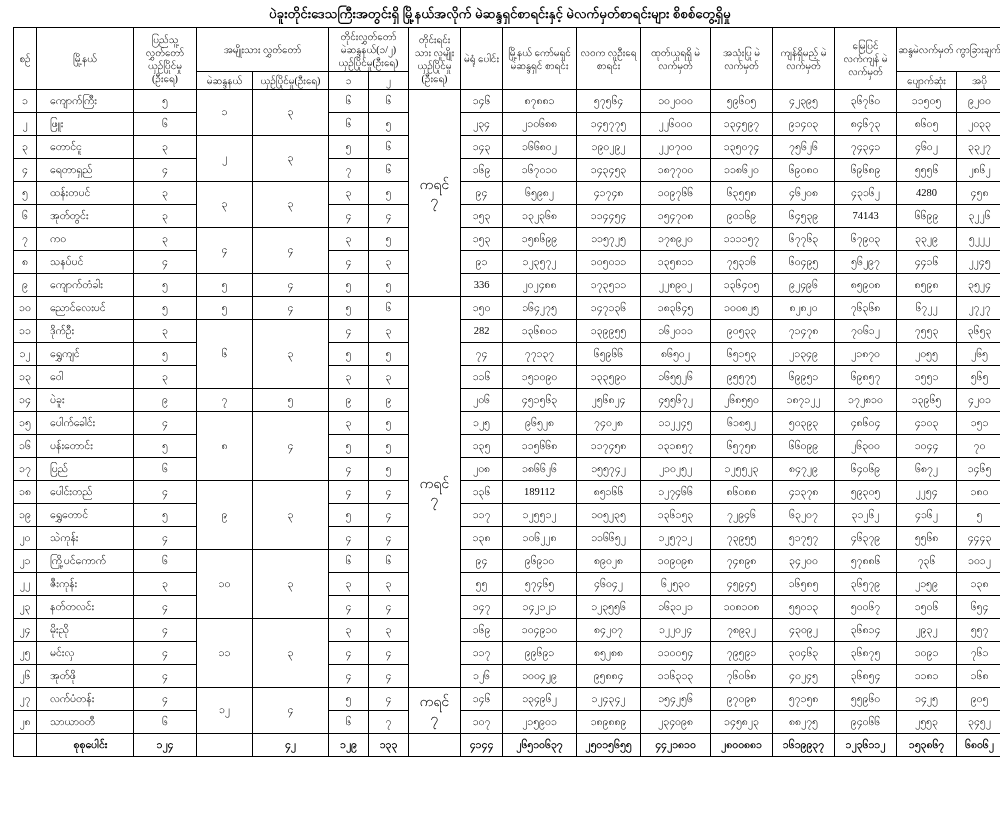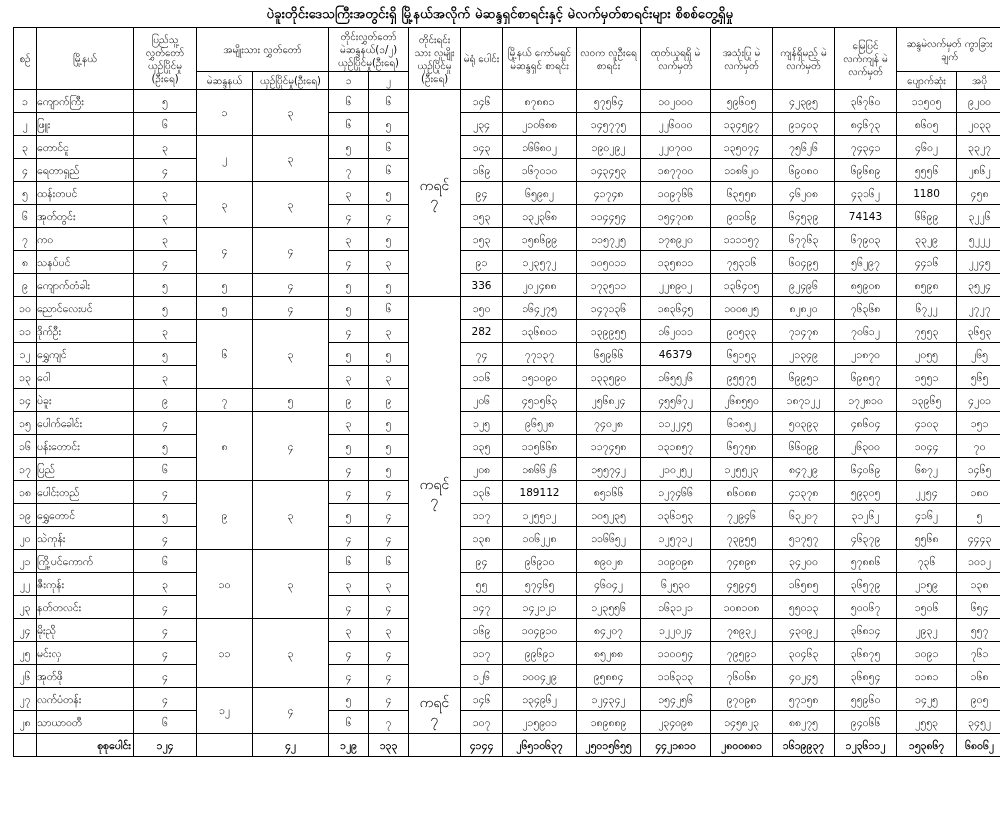--- a/index.html
+++ b/index.html
@@ -1,26 +1,26 @@
 <!DOCTYPE html>
 <html><head>
 <meta charset="utf-8">
 <style>
   html,body{margin:0;padding:0;background:#fff;}
   body{width:1000px;height:815px;font-family:"DejaVu Sans",sans-serif;color:#000;overflow:hidden;}
-  .page{width:1000px;height:815px;}
+  .page{width:1000px;height:815px;font-family:Liberation Serif, serif;}
   .title{text-align:center;font-size:13px;font-weight:bold;padding:5px 0 3px 0;letter-spacing:.2px;}
   table{border-collapse:collapse;table-layout:fixed;margin-left:13px;width:974px;}
   th,td{border:1px solid #000;text-align:center;vertical-align:middle;padding:0 2px;overflow:hidden;}
   thead th{font-size:10px;font-weight:normal;line-height:1.3;height:auto;padding:2px 1px;}
   tbody td{font-size:10.5px;height:22px;line-height:1.15;}
-  td.left{text-align:left;padding-left:0;}
+  td.left{text-align:left;padding-left:13px;}
   td.ethnic{white-space:pre-line;font-size:14px;}
   tr.total-row td{font-weight:bold;font-size:10.5px;}
-  tr.total-row td.left{text-align:right;}
+  tr.total-row td.left{text-align:center;}
 </style>
 </head>
 <body>
 
 <div class="page">
   <div class="title">ပဲခူးတိုင်းဒေသကြီးအတွင်းရှိ မြို့နယ်အလိုက် မဲဆန္ဒရှင်စာရင်းနှင့် မဲလက်မှတ်စာရင်းများ စိစစ်တွေ့ရှိမှု</div>
 
   <table>
     <colgroup>
       <col style="width:23px">
@@ -146,21 +146,21 @@
           <td rowspan="2">၃</td>
           <td>၃</td>
           <td>၅</td>
           <td>၉၄</td>
           <td>၆၅၉၈၂</td>
           <td>၄၁၇၄၈</td>
           <td>၁၀၉၇၆၆</td>
           <td>၆၃၅၅၈</td>
           <td>၄၆၂၀၈</td>
           <td>၄၃၁၆၂</td>
-          <td>1180</td>
+          <td>4280</td>
           <td>၄၅၈</td>
         </tr>
         <tr>
           <td>၆</td>
           <td class="left">အုတ်တွင်း</td>
           <td>၃</td>
           <td>၄</td>
           <td>၄</td>
           <td>၁၅၃</td>
           <td>၁၃၂၃၆၈</td>
@@ -264,21 +264,21 @@
         </tr>
         <tr>
           <td>၁၂</td>
           <td class="left">ရွှေကျင်</td>
           <td>၅</td>
           <td>၅</td>
           <td>၅</td>
           <td>၇၄</td>
           <td>၇၇၁၃၇</td>
           <td>၆၅၉၆၆</td>
-          <td>46379</td>
+          <td>၈၆၅၀၂</td>
           <td>၆၅၁၅၃</td>
           <td>၂၁၃၄၉</td>
           <td>၂၁၈၇၀</td>
           <td>၂၀၅၅</td>
           <td>၂၆၅</td>
         </tr>
         <tr>
           <td>၁၃</td>
           <td class="left">ဝေါ</td>
           <td>၃</td>

